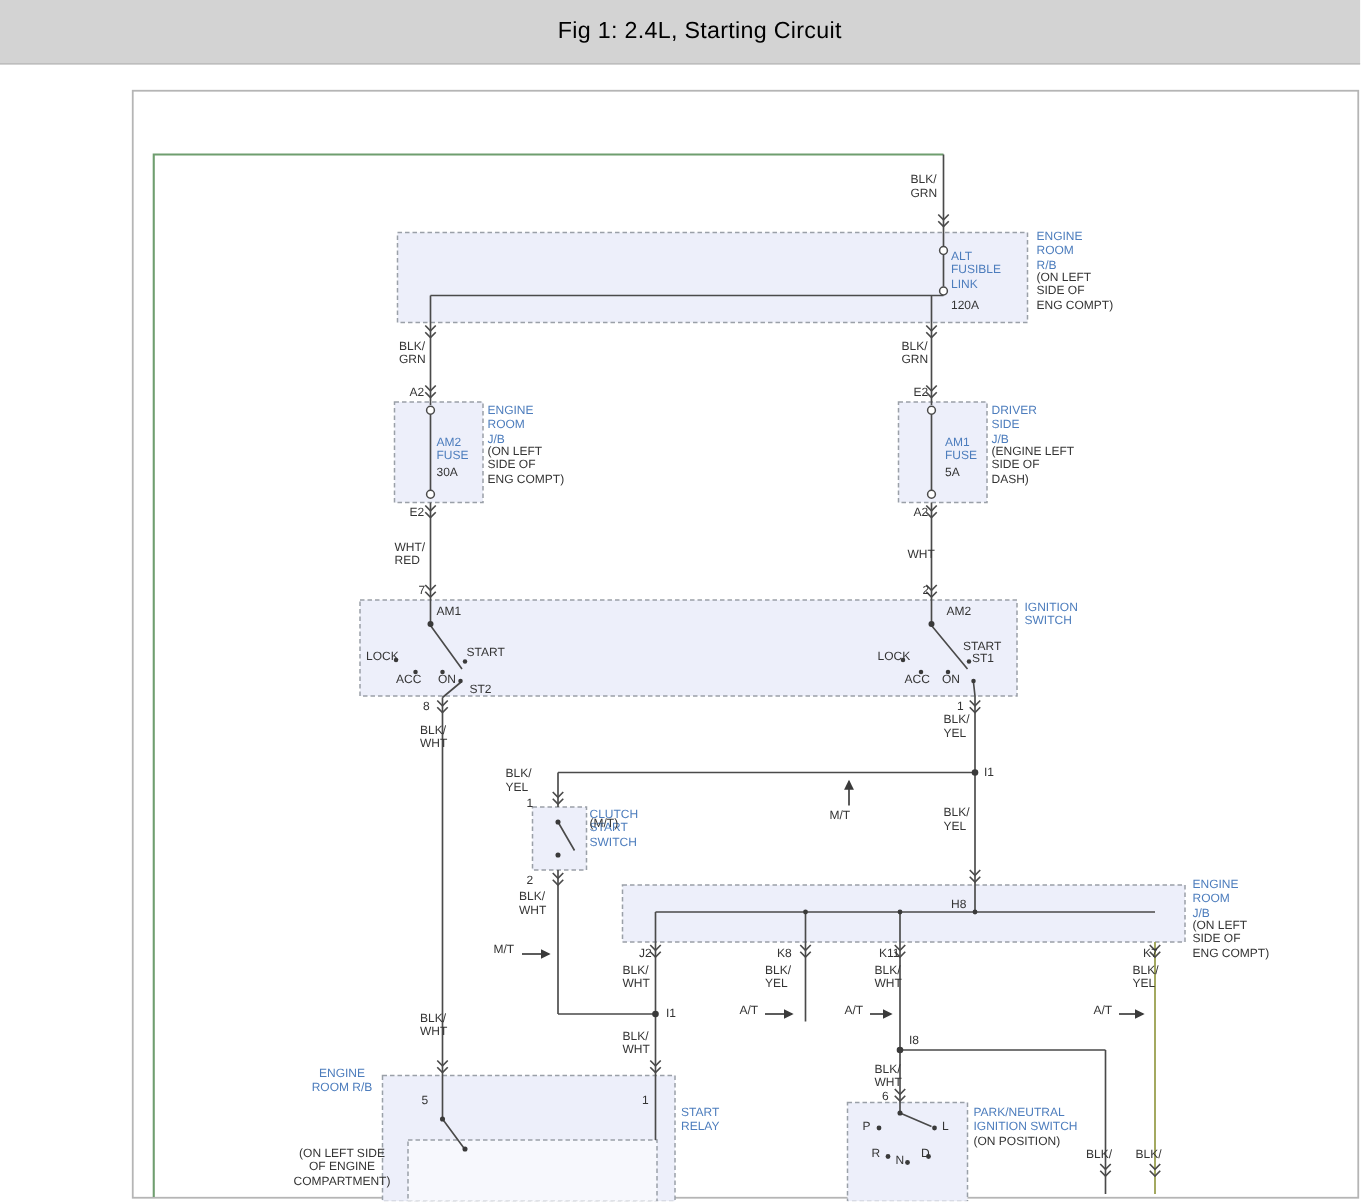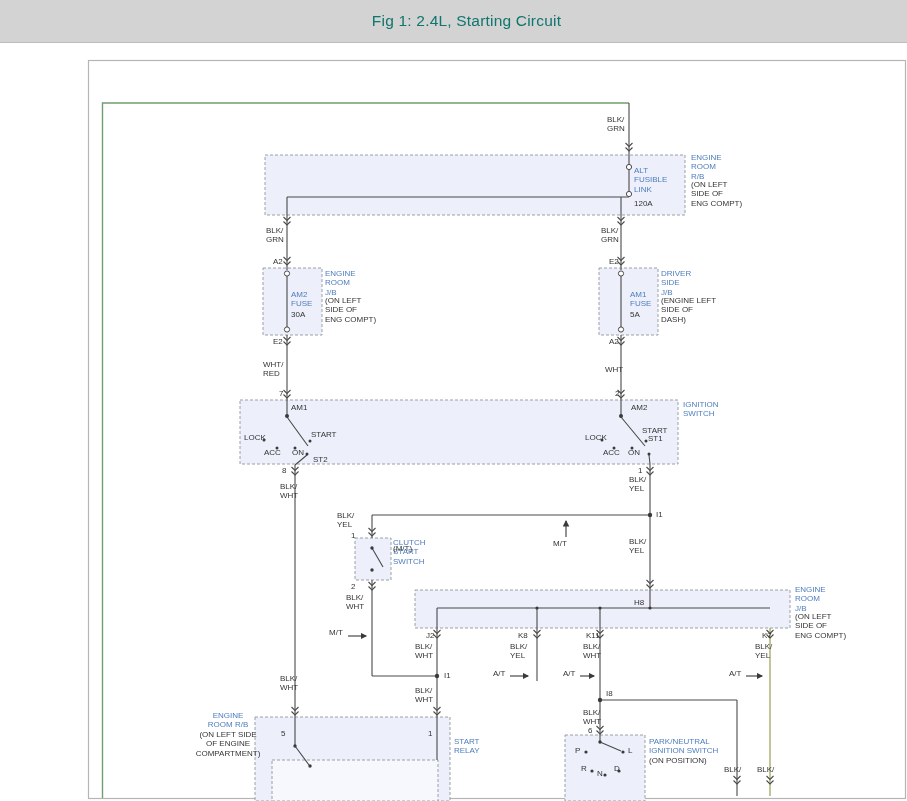--- a/index.html
+++ b/index.html
@@ -1,20 +1,20 @@
 <!DOCTYPE html>
 <html><head>
 <meta charset="utf-8">
 <style>
   html,body{margin:0;padding:0;background:#ffffff;}
   .screen{position:relative;width:907px;height:801px;overflow:hidden;background:#ffffff;
           font-family:"Liberation Sans",sans-serif;}
   .header{position:absolute;left:0;top:0;width:907px;height:42px;background:#d3d3d3;
           border-bottom:1px solid #bdbdbd;display:flex;align-items:center;justify-content:center;}
-  .header .title{font-size:15.5px;color:#0f766e;letter-spacing:.2px;margin-left:26px;}
+  .header .title{font-size:15.5px;color:#000000;letter-spacing:.2px;margin-left:26px;}
   svg.diagram{position:absolute;left:0;top:0;}
   .lb{position:absolute;font-size:8px;line-height:1.18;color:#343434;white-space:pre-line;}
   .bl{color:#4d7dbd;}
   .ctr{text-align:center;}
 </style>
 </head>
 <body>
 
 <div class="screen">
 
@@ -256,21 +256,21 @@
   <div class="lb" style="left:583px;top:642px">BLK/
 WHT</div>
   <div class="lb" style="left:755px;top:642px">BLK/
 YEL</div>
   <div class="lb" style="left:493px;top:669px">A/T</div>
   <div class="lb" style="left:563px;top:669px">A/T</div>
   <div class="lb" style="left:729px;top:669px">A/T</div>
 
   <div class="lb bl ctr" style="left:196px;top:711px;width:64px">ENGINE
 ROOM R/B</div>
-  <div class="lb ctr" style="left:190px;top:730px;width:76px">(ON LEFT SIDE
+  <div class="lb ctr" style="left:190px;top:764px;width:76px">(ON LEFT SIDE
 OF ENGINE
 COMPARTMENT)</div>
   <div class="lb bl" style="left:454px;top:737px">START
 RELAY</div>
 
   <div class="lb" style="left:606px;top:689px">I8</div>
   <div class="lb" style="left:583px;top:708px">BLK/
 WHT</div>
   <div class="lb" style="left:588px;top:726px">6</div>
   <div class="lb bl" style="left:649px;top:737px">PARK/NEUTRAL

